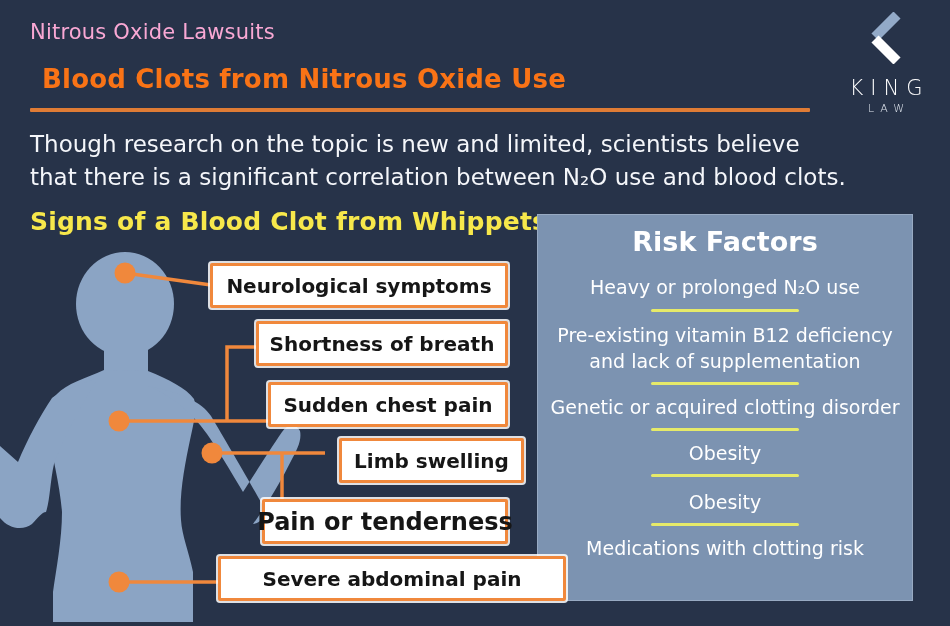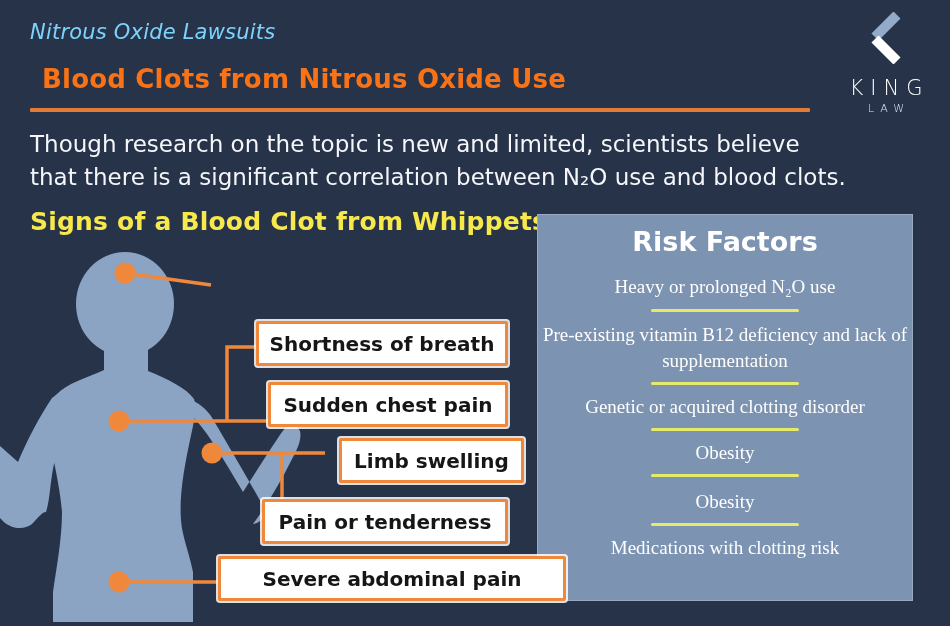--- a/index.html
+++ b/index.html
@@ -5,21 +5,21 @@
   html,body{margin:0;padding:0;background:#111;}
   .canvas{
     position:relative;width:950px;height:626px;overflow:hidden;
     background:#273349;
     font-family:"DejaVu Sans", sans-serif;
     -webkit-font-smoothing:antialiased;
   }
   
   .kicker{
     position:absolute;left:30px;top:20px;
-    color:#7dd3fc;font-style:italic;font-size:21px;letter-spacing:.2px;
+    color:#f9a8d4;font-size:21px;letter-spacing:.2px;
   }
   .title{
     position:absolute;left:30px;top:52px;margin:12px;
     color:#f97316;font-size:26px;font-weight:bold;letter-spacing:.2px;white-space:nowrap;
   }
   .title-rule{
     position:absolute;left:30px;top:108px;width:780px;height:4px;
     background:#E07C35;border-radius:1px;
   }
   .logo{
@@ -45,31 +45,31 @@
     position:absolute;z-index:3;box-sizing:border-box;height:45px;
     background:#fff;border:3px solid #F0883C;border-radius:2px;
     box-shadow:0 0 0 2px rgba(255,255,255,.85);
     color:#161616;font-size:20px;font-weight:bold;
     display:flex;align-items:center;justify-content:center;white-space:nowrap;
   }
   .lb-neuro {top:263px;left:210px;width:298px;}
   .lb-breath{top:321px;left:256px;width:252px;}
   .lb-chest {top:382px;left:268px;width:240px;}
   .lb-limb  {top:438px;left:323px;width:185px;margin-left:16px;}
-  .lb-pain  {top:499px;left:262px;width:246px;font-size:20px;}
+  .lb-pain  {top:499px;left:262px;width:246px;font-size:24px;}
   .lb-abdo  {top:556px;left:218px;width:348px;}
   
   .risk-panel{
     position:absolute;left:537px;top:214px;width:376px;height:387px;
     box-sizing:border-box;background:#7C93B1;border:1px solid rgba(255,255,255,.22);
     display:flex;flex-direction:column;align-items:center;
     color:#fff;text-align:center;
   }
   .risk-title{font-size:27px;font-weight:bold;line-height:30px;margin-top:12px;}
-  .risk-item{font-size:19px;line-height:26px;width:366px;font-family:Liberation Serif, serif;}
+  .risk-item{font-size:19px;line-height:26px;width:366px;}
   .ri-0{margin-top:17px;}
   .ri-1{margin-top:10px;}
   .ri-2{margin-top:9px;}
   .ri-3{margin-top:9px;}
   .ri-4{margin-top:12px;}
   .ri-5{margin-top:9px;}
   .risk-divider{width:148px;height:3px;background:#E6EA69;border-radius:2px;}
   .rd-a{margin-top:9px;}
   .rd-b{margin-top:8px;}
 </style>
@@ -148,20 +148,21 @@
       <path d="M119,582 H219"></path>
     </g>
     <g fill="#F0883C" stroke="none">
       <circle cx="125" cy="273" r="10.5"></circle>
       <circle cx="119" cy="421" r="10.5"></circle>
       <circle cx="212" cy="453" r="10.5"></circle>
       <circle cx="119" cy="582" r="10.5"></circle>
     </g>
   </svg>
 
+  <div class="label-box lb-neuro">Neurological symptoms</div>
   <div class="label-box lb-chest">Sudden chest pain</div>
   <div class="label-box lb-breath">Shortness of breath</div>
   <div class="label-box lb-limb">Limb swelling</div>
   <div class="label-box lb-pain">Pain or tenderness</div>
   <div class="label-box lb-abdo">Severe abdominal pain</div>
 
   <aside class="risk-panel">
     <div class="risk-title">Risk Factors</div>
     <div class="risk-item ri-0">Heavy or prolonged N₂O use</div>
     <div class="risk-divider rd-a"></div>

